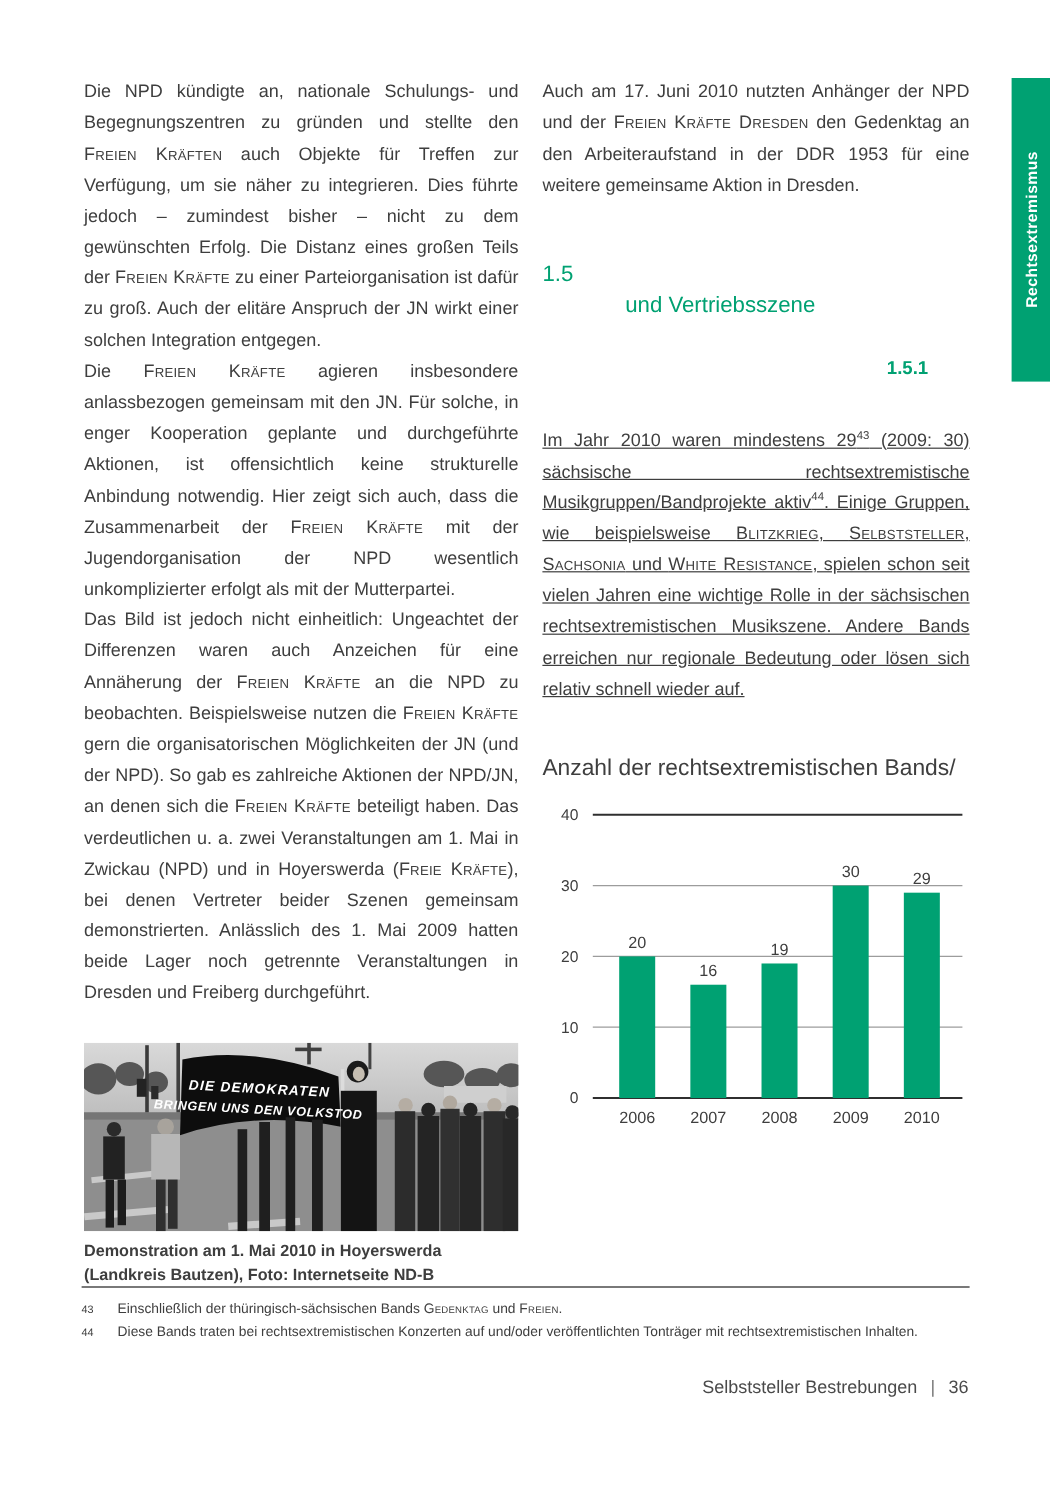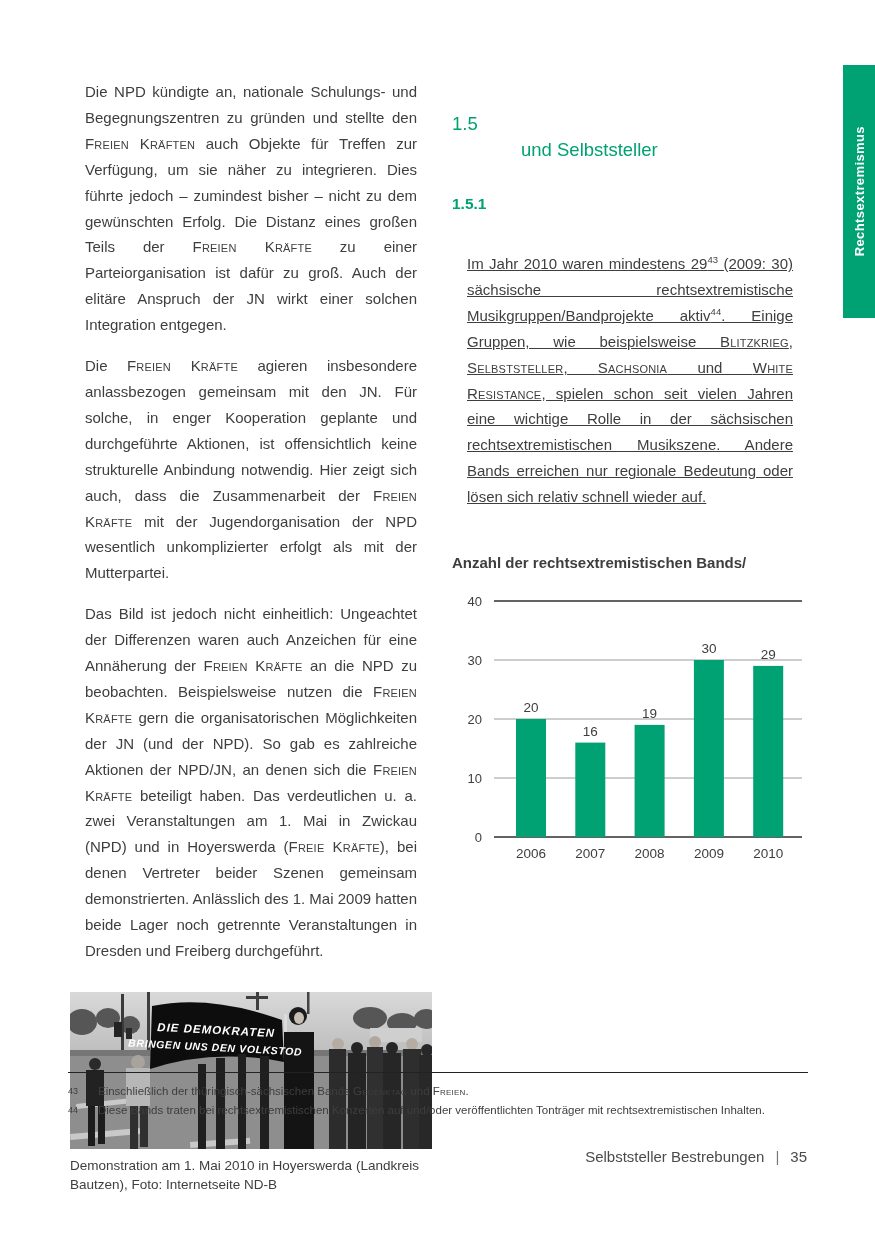--- a/index.html
+++ b/index.html
@@ -27,48 +27,48 @@
     writing-mode:vertical-rl;
     transform:rotate(180deg);
     color:#fff;font-size:13px;font-weight:bold;letter-spacing:.4px;
     white-space:nowrap;
   }
   
   .col{position:absolute;top:64px;}
   .col-left{left:70px;width:362px;}
   .col-right{left:452px;width:356px;}
   p.body{
-    margin:15px;
+    margin:0;
     font-size:15px;line-height:25.9px;
     text-align:justify;
     hyphens:auto;-webkit-hyphens:auto;
   }
   .sc{font-variant:small-caps;letter-spacing:.2px;}
   sup.fnref{font-size:9.5px;line-height:0;vertical-align:super;}
   
-  .h1,.h2{display:flex;color:var(--green);}
+  .h1,.h2{display:flex;color:var(--green);justify-content:flex-end;}
   .h1{margin-top:47px;font-size:18.5px;line-height:26px;font-weight:normal;}
   .h2{margin-top:29px;font-size:15.5px;line-height:23px;font-weight:bold;}
   .h-num{width:69px;flex:0 0 69px;}
   .h-title{flex:1;}
   .col-right p.body.after-h{margin-top:36px;text-decoration:underline;}
   
   .chart-title{
     margin-top:41px;
-    font-size:15px;line-height:23px;font-weight:bold;color:var(--ink);
+    font-size:19px;line-height:23px;font-weight:normal;color:var(--ink);
   }
   #chart{margin-top:15px;}
   #chart svg text{font-family:"Liberation Sans",sans-serif;}
   #chart .tick{font-size:13px;fill:#3e3e3e;}
   #chart .val{font-size:13.5px;fill:#3e3e3e;}
   
   figure.photo{margin:28px 0 0 0;width:362px;height:157px;}
   .caption{
     margin:7px 0 0 0;
-    font-size:13.5px;line-height:19.5px;text-align:left;
+    font-size:13.5px;line-height:19.5px;text-align:left;font-weight:bold;
   }
   .banner-t1{font-size:11.5px;font-weight:bold;font-style:italic;fill:#fff;letter-spacing:1px;font-family:"Liberation Sans",sans-serif;}
   .banner-t2{font-size:10.5px;font-weight:bold;font-style:italic;fill:#fff;letter-spacing:.6px;font-family:"Liberation Sans",sans-serif;}
   
   .footnote-block{position:absolute;left:68px;top:1072px;width:740px;}
   .fn-rule{border-top:1.5px solid #222;margin-bottom:9px;}
   .fn{display:flex;font-size:11.5px;line-height:19px;color:var(--ink);}
   .fn-marker{width:30px;flex:0 0 30px;font-size:9px;position:relative;top:0px;}
   .fn-text{flex:1;}
   
@@ -167,24 +167,25 @@
           <rect x="70" y="114" width="8" height="41" fill="#2f2f2f"></rect>
         </g>
         <text class="banner-t1" x="146" y="42" transform="rotate(3 146 42)" text-anchor="middle">DIE DEMOKRATEN</text>
         <text class="banner-t2" x="145" y="59" transform="rotate(3 145 59)" text-anchor="middle">BRINGEN UNS DEN VOLKSTOD</text>
       </svg>
     </figure>
     <p class="caption">Demonstration am 1. Mai 2010 in Hoyerswerda (Landkreis Bautzen), Foto: Internetseite ND-B</p>
   </div>
 
   <div class="col col-right">
+    <p class="body">Auch am 17. Juni 2010 nutzten Anhänger der NPD und der <span class="sc">Freien Kräfte Dresden</span> den Gedenktag an den Arbeiteraufstand in der DDR 1953 für eine weitere gemeinsame Aktion in Dresden.</p>
 
     <div class="h1">
       <span class="h-num">1.5</span>
-      <span class="h-title"><br><span>und Selbststeller</span></span>
+      <span class="h-title"><br><span>und Vertriebsszene</span></span>
     </div>
 
     <div class="h2">
       <span class="h-num">1.5.1</span>
     </div>
 
     <p class="body after-h">Im Jahr 2010 waren mindestens 29<sup class="fnref">43</sup> (2009: 30) sächsische rechtsextremistische Musikgruppen/Bandprojekte aktiv<sup class="fnref">44</sup>. Einige Gruppen, wie beispielsweise <span class="sc">Blitzkrieg</span>, <span class="sc">Selbststeller</span>, <span class="sc">Sachsonia</span> und <span class="sc">White Resistance</span>, spielen schon seit vielen Jahren eine wichtige Rolle in der sächsischen rechtsextremistischen Musikszene. Andere Bands erreichen nur regionale Bedeutung oder lösen sich relativ schnell wieder auf.</p>
 
     <div class="chart-title"><span>Anzahl der rechtsextremistischen Bands/</span><br></div>
     <div id="chart"><svg width="356" height="280">
@@ -222,16 +223,16 @@
       <span class="fn-marker">43</span>
       <span class="fn-text">Einschließlich der thüringisch-sächsischen Bands <span class="sc">Gedenktag</span> und <span class="sc">Freien</span>.</span>
     </div>
     <div class="fn">
       <span class="fn-marker">44</span>
       <span class="fn-text">Diese Bands traten bei rechtsextremistischen Konzerten auf und/oder veröffentlichten Tonträger mit rechtsextremistischen Inhalten.</span>
     </div>
   </div>
 
   <div class="footer">
-    <span>Selbststeller Bestrebungen</span><span class="sep">|</span><span>35</span>
+    <span>Selbststeller Bestrebungen</span><span class="sep">|</span><span>36</span>
   </div>
 
 </div>
 
 </body></html>

